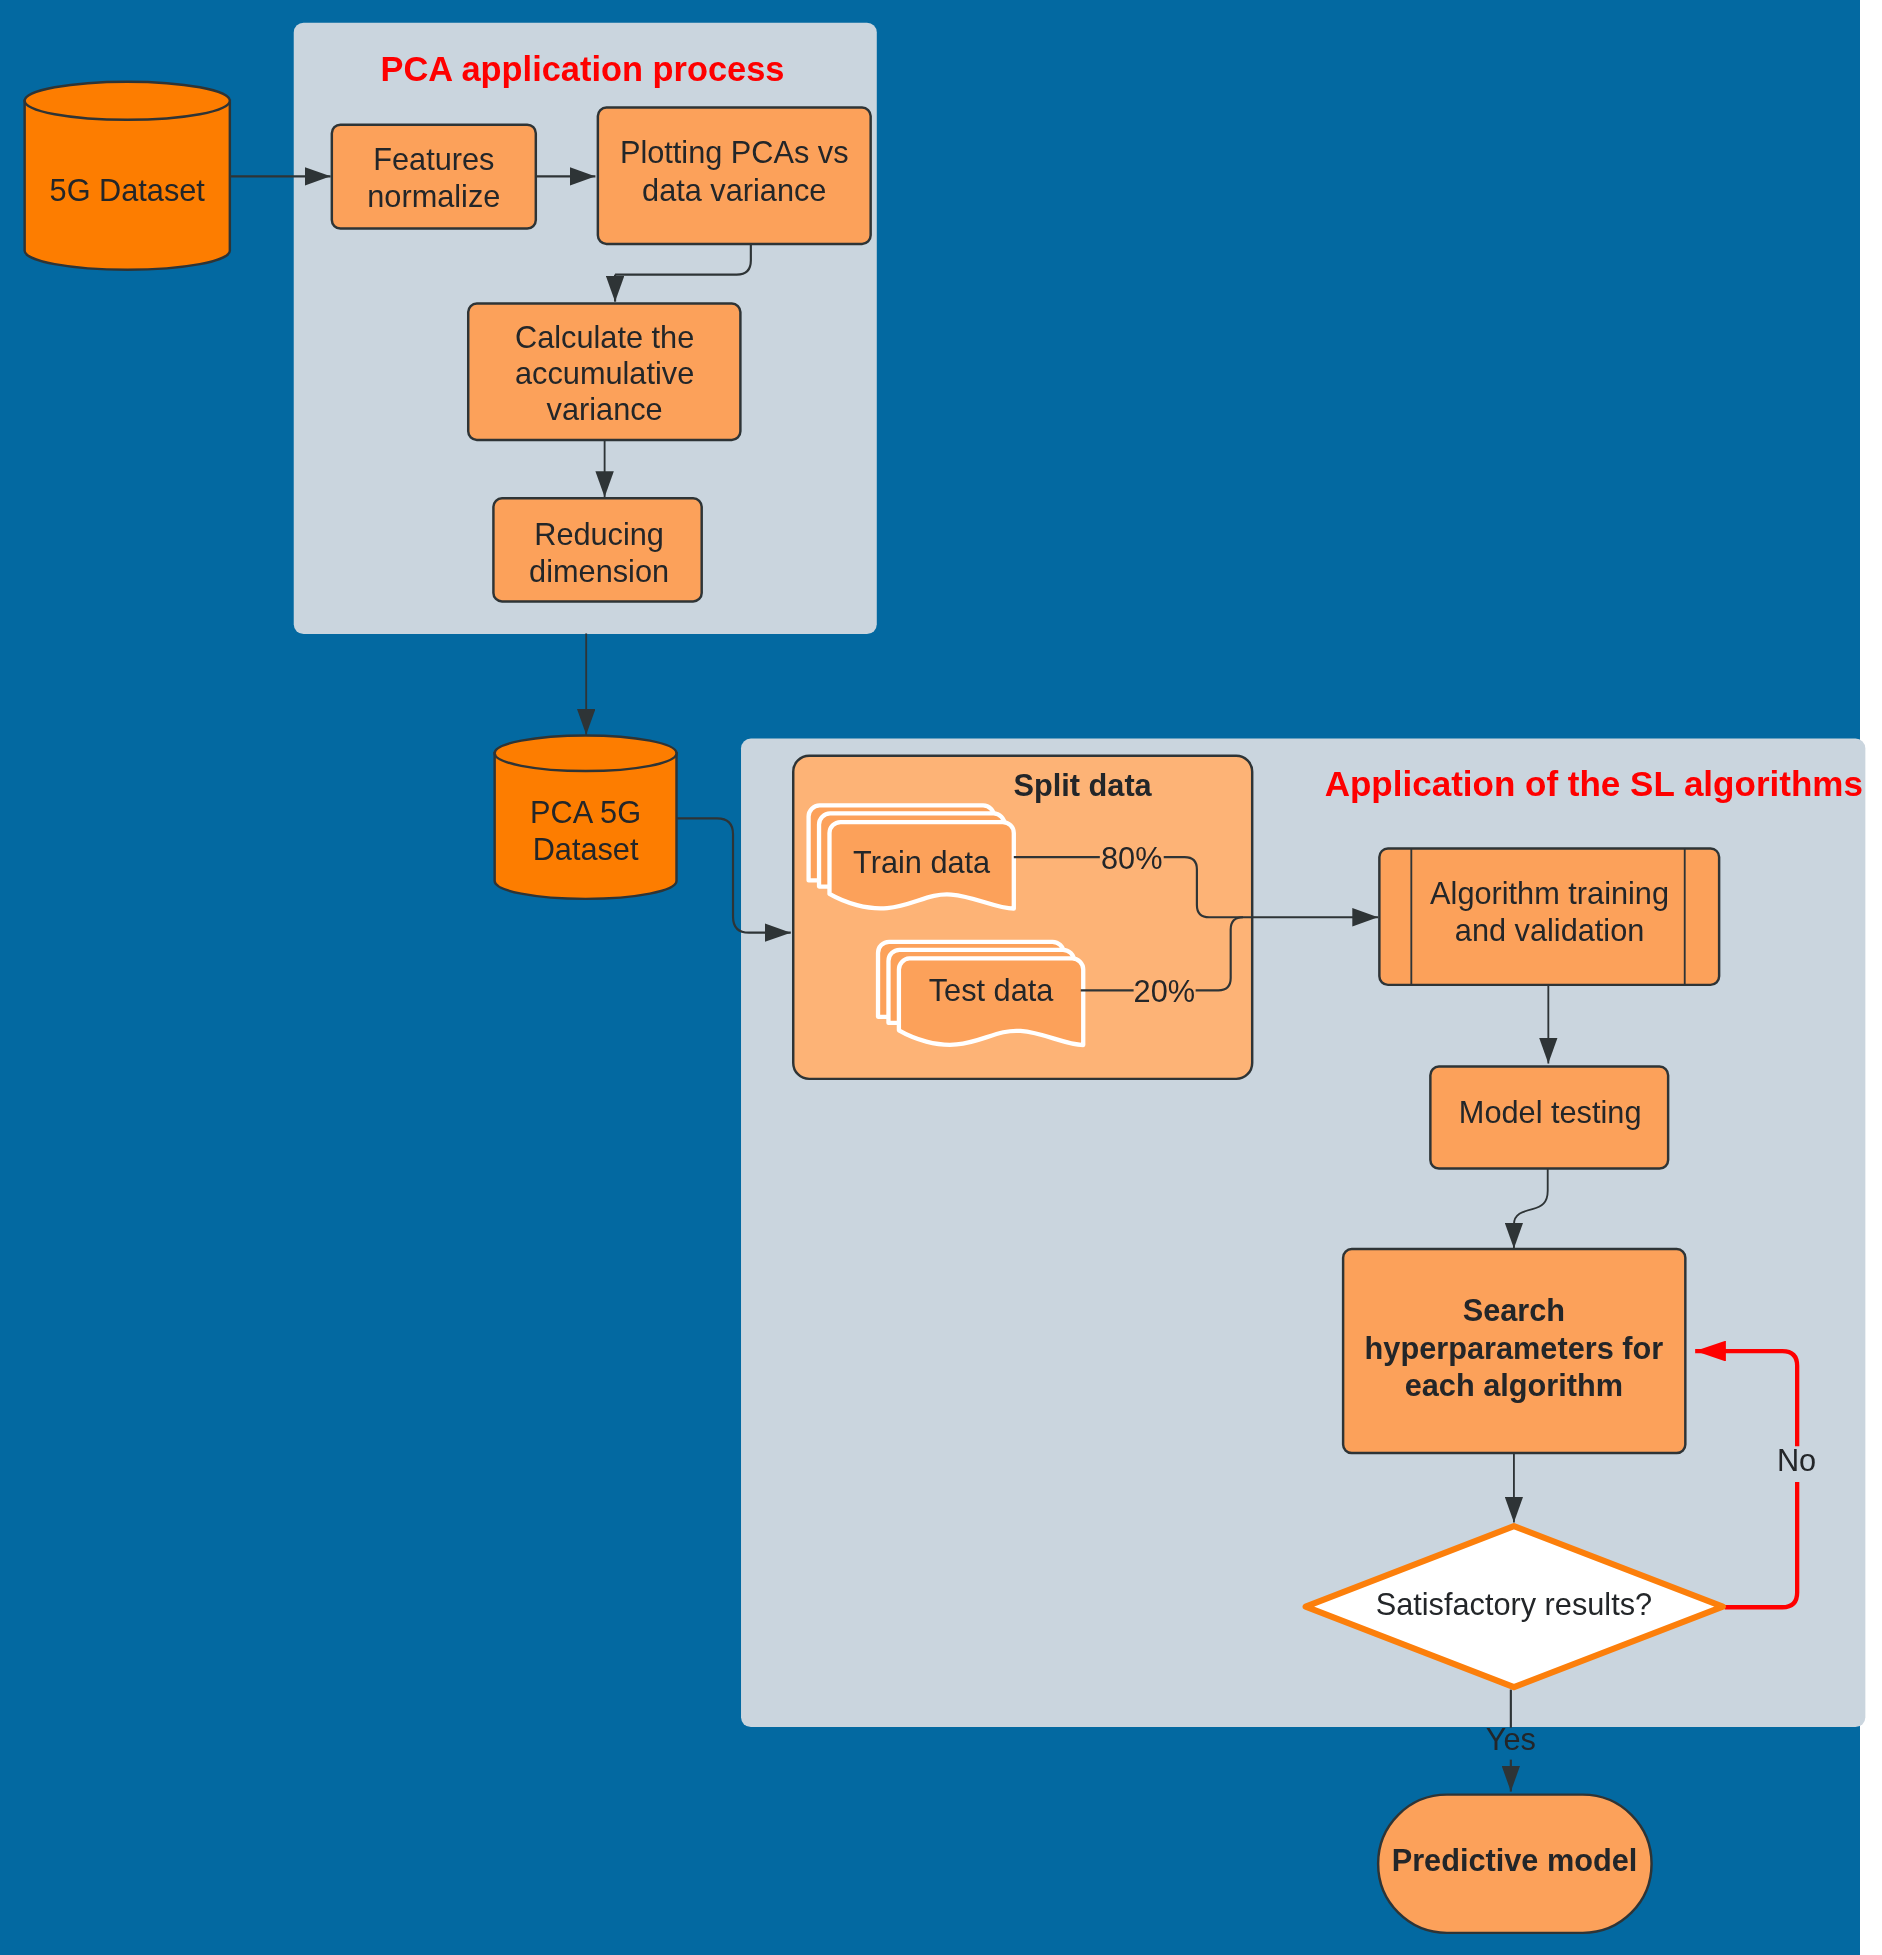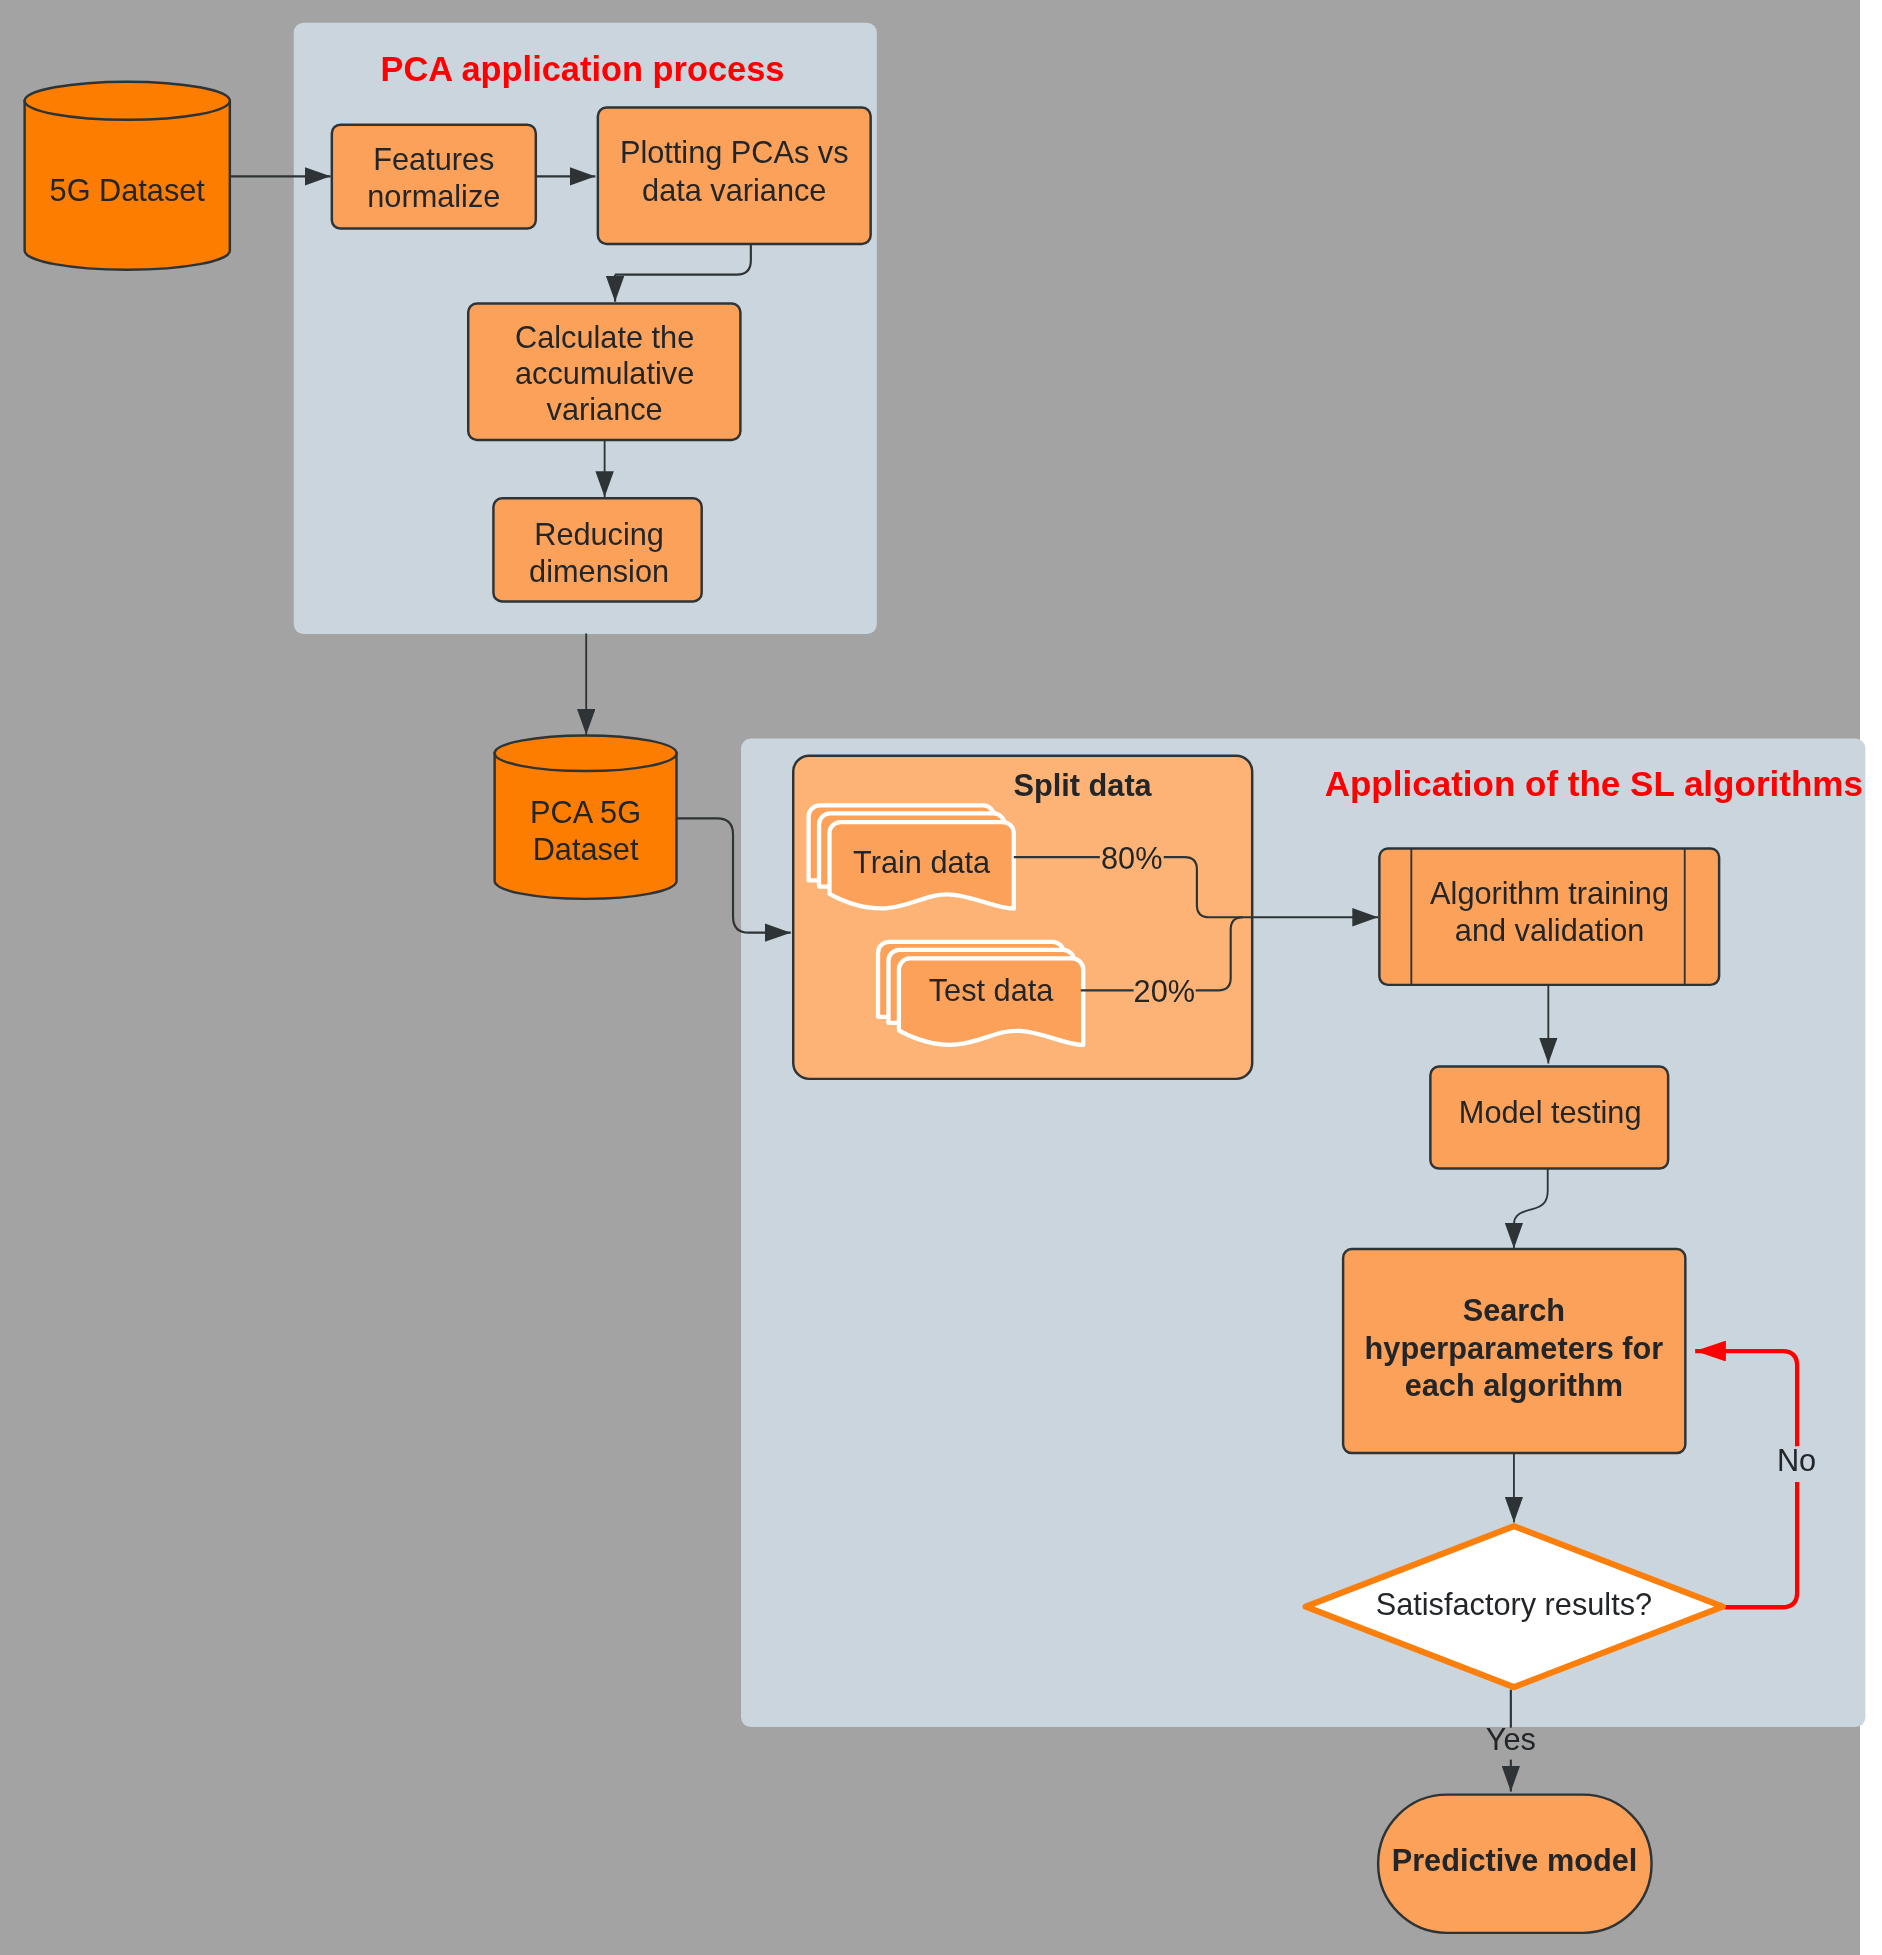--- a/index.html
+++ b/index.html
@@ -1,16 +1,16 @@
 <!DOCTYPE html>
 <html style="font-size:9.8px"><head>
 <meta charset="utf-8">
 <style>
   html,body{margin:0;padding:0;background:#ffffff;}
-  #stage{position:relative;width:1860px;height:1955px;background:#a3a3a3;
+  #stage{position:relative;width:1860px;height:1955px;background:#0369a1;
     font-family:"Liberation Sans", sans-serif;}
   svg{display:block;}
   .ttl{font-family:"Liberation Sans", sans-serif;}
 </style>
 </head>
 <body>
 
 <div id="stage">
 <svg width="1882" height="1955" viewBox="0 0 3063 3182" xmlns="http://www.w3.org/2000/svg">
   <defs>

